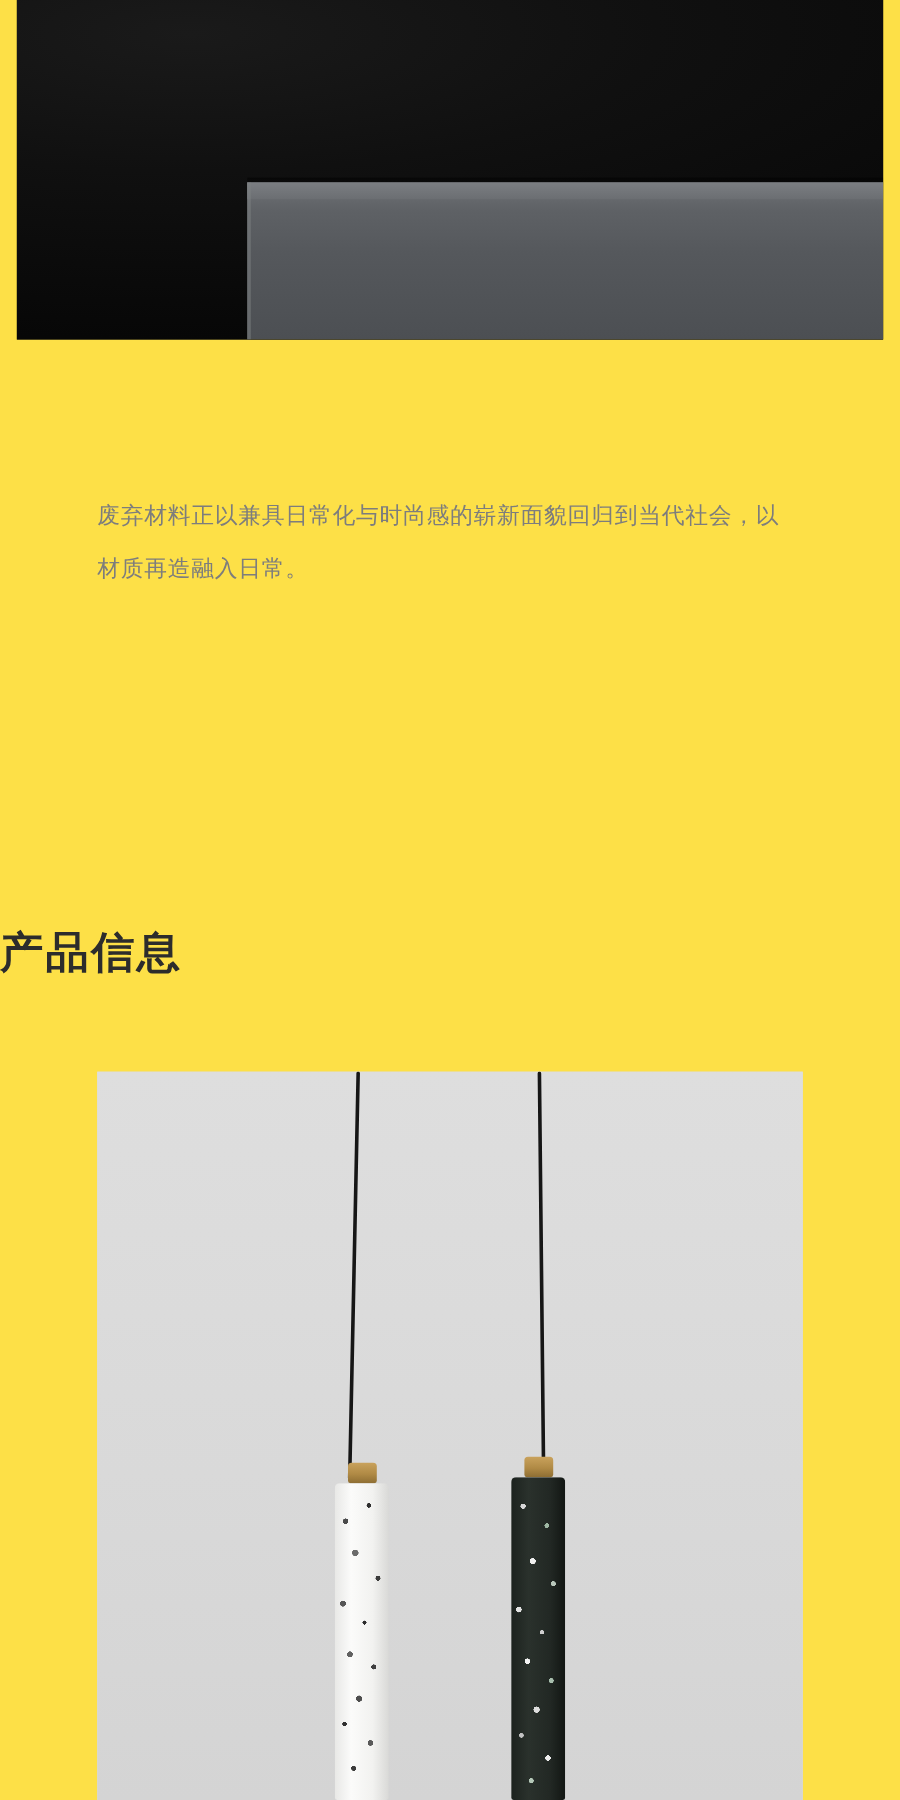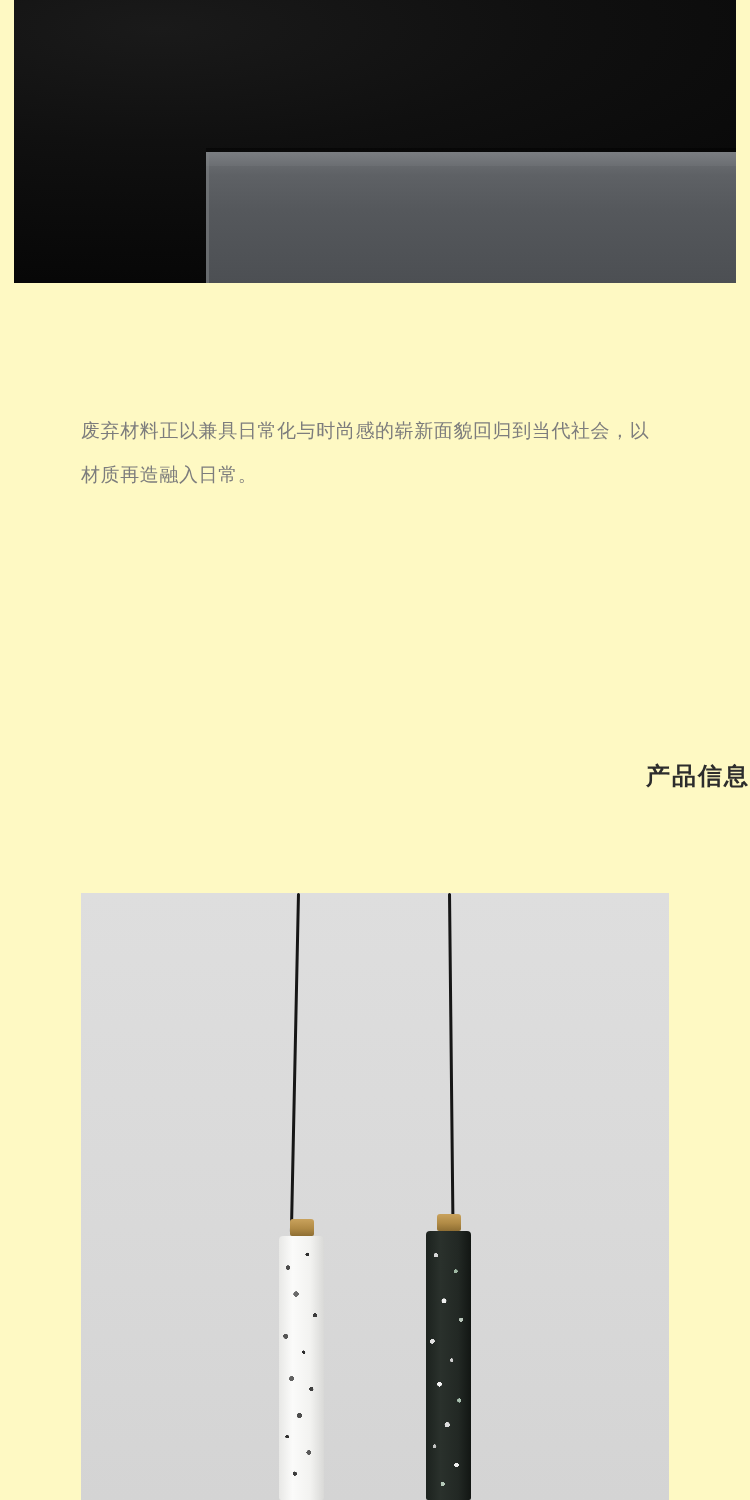--- a/index.html
+++ b/index.html
@@ -12,21 +12,21 @@
     height: 1500px;
     position: relative;
     font-family: "Liberation Sans", "DejaVu Sans", sans-serif;
     overflow: hidden;
   }
 
   .page {
     width: 750px;
     height: 1500px;
     position: relative;
-    background: #fef9c3;
+    background: #fde047;
   }
 
   
   .hero {
     position: absolute;
     left: 14px;
     top: 0;
     width: 722px;
     height: 283px;
     overflow: hidden;
@@ -84,23 +84,23 @@
     letter-spacing: .6px;
     text-align: left;
   }
 
   
   .section-title {
     position: absolute;
     left: 0;
     top: 740px;
     width: 750px;
-    text-align: right;
+    text-align: left;
     color: #2c2c2c;
-    font-size: 24px;
+    font-size: 36px;
     font-weight: bold;
     letter-spacing: 2px;
   }
 
   
   .product-photo {
     position: absolute;
     left: 81px;
     top: 893px;
     width: 588px;

